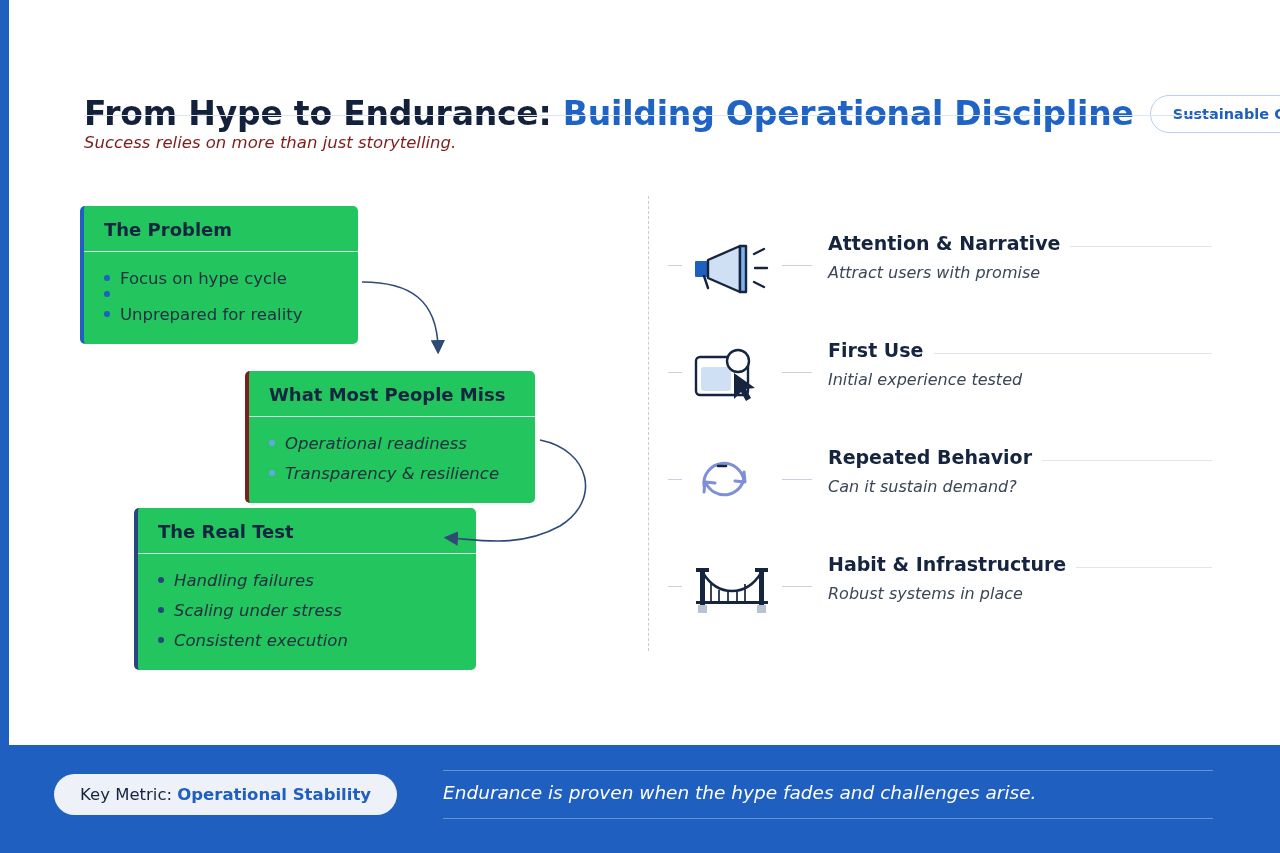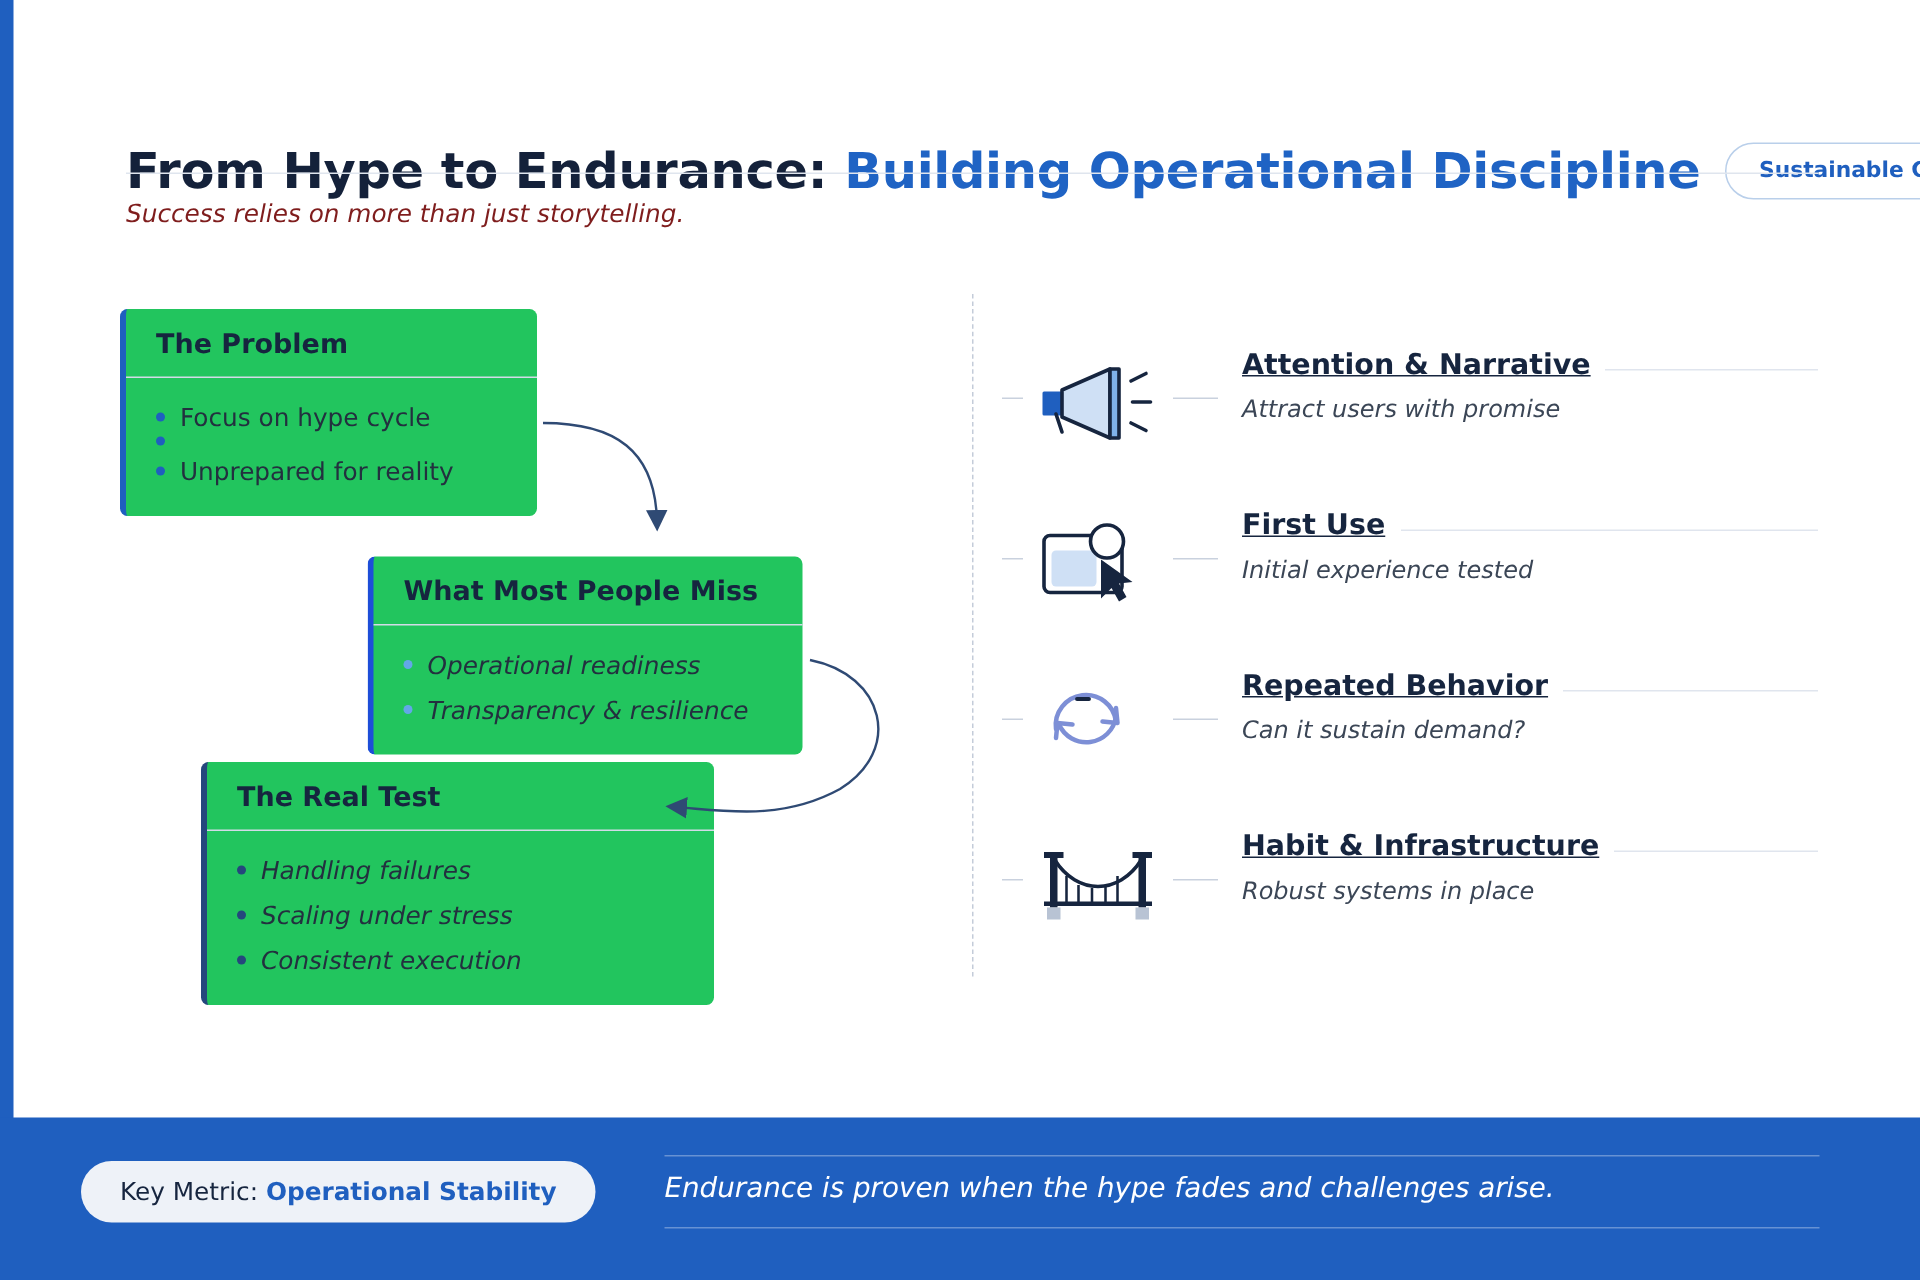--- a/index.html
+++ b/index.html
@@ -130,21 +130,21 @@
   #card-problem {
     left: 80px;
     top: 206px;
     width: 278px;
     border-left: 4px solid #1f5fbf;
   }
   #card-miss {
     left: 245px;
     top: 371px;
     width: 290px;
-    border-left: 4px solid #1d4ed8;
+    border-left: 4px solid #7f1d1d;
   }
   #card-miss li { font-style: italic; }
   #card-test {
     left: 134px;
     top: 508px;
     width: 342px;
     border-left: 4px solid #25477d;
   }
   #card-test li { font-style: italic; }
 
@@ -182,21 +182,20 @@
   }
   .stage .stage-title {
     font-size: 19px;
     font-weight: bold;
     color: #16253f;
     display: inline-block;
     background: #ffffff;
     padding-right: 10px;
     position: relative;
     z-index: 2;
-    text-decoration: underline;
   }
   .stage .title-line {
     position: absolute;
     left: 0;
     top: 14px;
     width: 384px;
     height: 1px;
     background: #e0e5ee;
     z-index: 1;
   }

